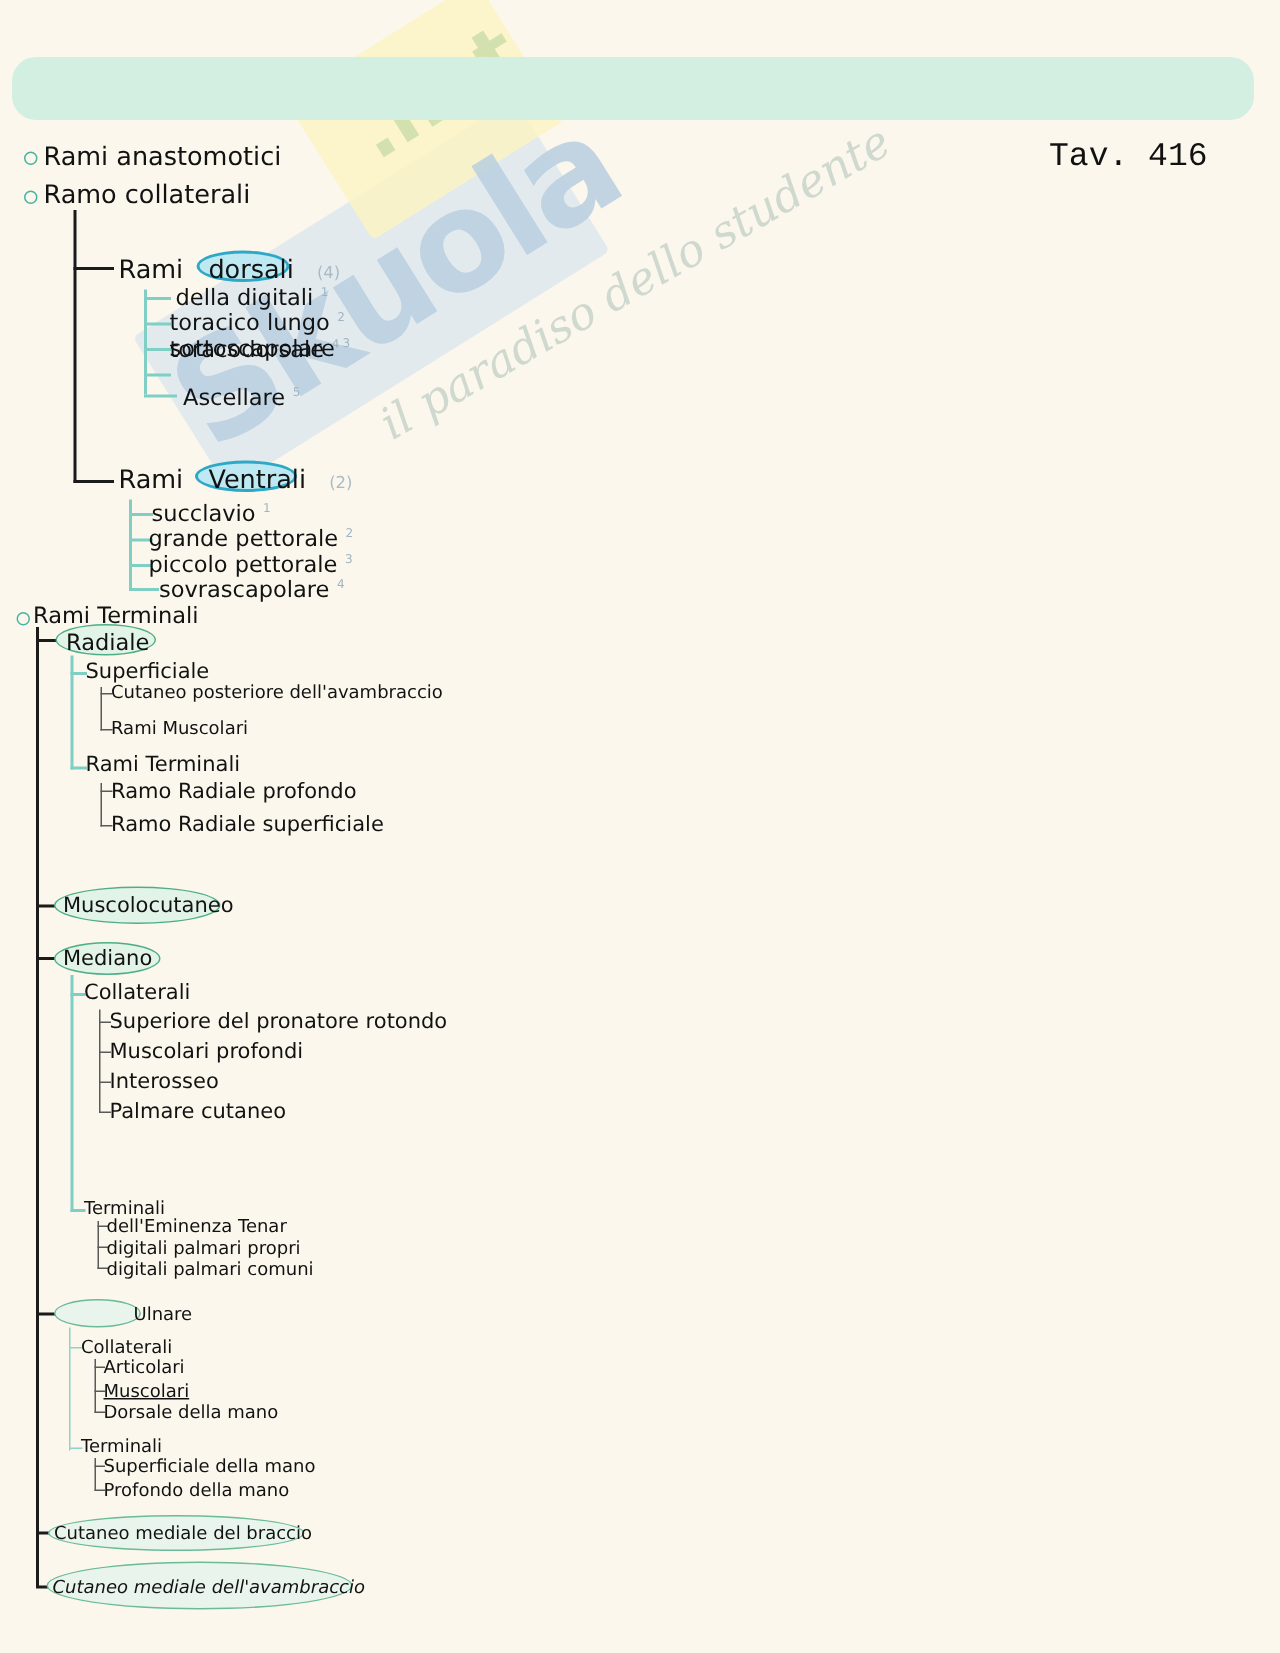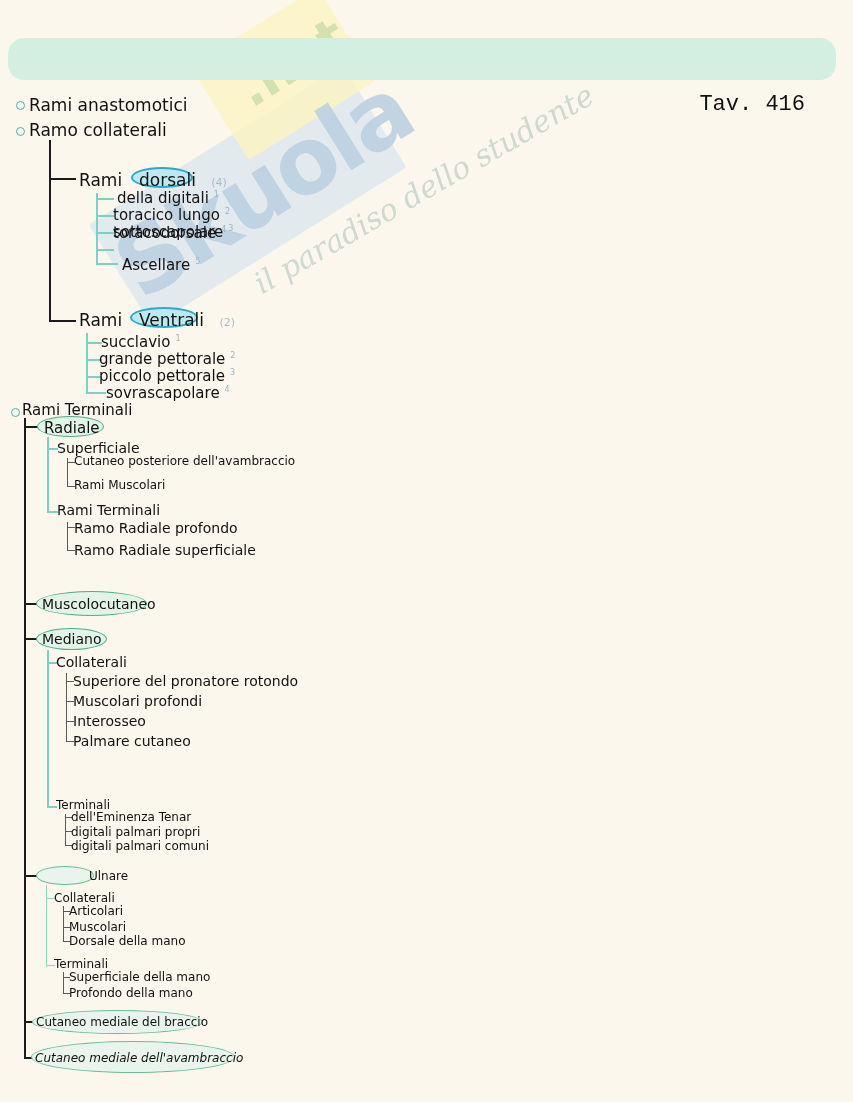--- a/index.html
+++ b/index.html
@@ -342,21 +342,21 @@
     <div class="ln tealthin v" style="left:46px; top:885px; height:82px;"></div>
     <div class="ln tealthin h" style="left:46px; top:898px; width:9px;"></div>
     <div class="ln tealthin h" style="left:46px; top:965px; width:9px;"></div>
 
     <div class="node lv4" style="left:54px; top:891px;">Collaterali</div>
     <div class="ln thin v" style="left:63px; top:906px; height:36px;"></div>
     <div class="ln thin h" style="left:63px; top:911px; width:7px;"></div>
     <div class="ln thin h" style="left:63px; top:927px; width:7px;"></div>
     <div class="ln thin h" style="left:63px; top:941px; width:7px;"></div>
     <div class="node lv4" style="left:69px; top:904px;">Articolari</div>
-    <div class="node lv4" style="left:69px; top:920px;">Muscolari</div>
+    <div class="node lv4" style="left:69px; top:920px;text-decoration:underline;">Muscolari</div>
     <div class="node lv4" style="left:69px; top:934px;">Dorsale della mano</div>
 
     <div class="node lv4" style="left:54px; top:957px;">Terminali</div>
     <div class="ln thin v" style="left:63px; top:972px; height:22px;"></div>
     <div class="ln thin h" style="left:63px; top:977px; width:7px;"></div>
     <div class="ln thin h" style="left:63px; top:993px; width:7px;"></div>
     <div class="node lv4" style="left:69px; top:970px;">Superficiale della mano</div>
     <div class="node lv4" style="left:69px; top:986px;">Profondo della mano</div>
 
     <div class="ell greenpale" style="left:32px; top:1010px; width:171px; height:24px;"></div>

